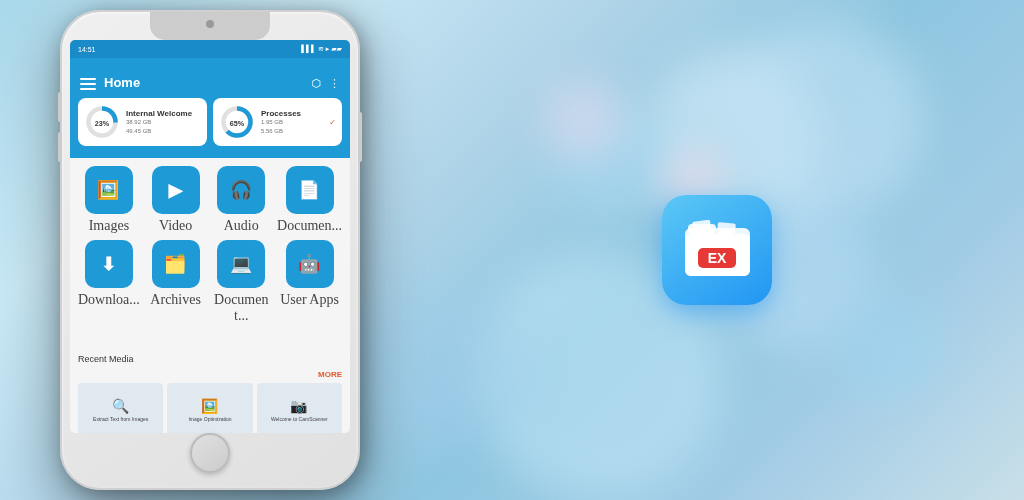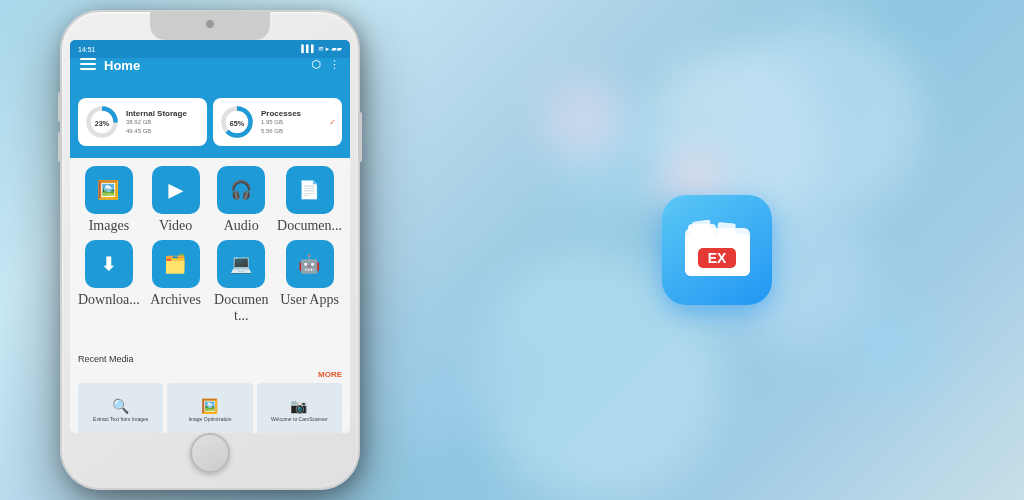--- a/index.html
+++ b/index.html
@@ -119,21 +119,21 @@
       padding: 0 8px;
       font-size: 7px;
       color: white;
     }
 
     
     .app-bar {
       background: #1e9ad6;
       height: 32px;
       display: flex;
-      align-items: flex-start;
+      align-items: flex-end;
       padding: 0 10px;
       gap: 8px;
     }
 
     .hamburger-icon {
       width: 16px;
       height: 12px;
       display: flex;
       flex-direction: column;
       justify-content: space-between;
@@ -455,21 +455,21 @@
 
         <div class="storage-section">
 
           <div class="storage-card">
             <svg class="donut-chart" viewBox="0 0 40 40">
               <circle cx="20" cy="20" r="15" fill="none" stroke="#e0e0e0" stroke-width="5"></circle>
               <circle cx="20" cy="20" r="15" fill="none" stroke="#1e9ad6" stroke-width="5" stroke-dasharray="24 70" stroke-dashoffset="0" transform="rotate(-90 20 20)"></circle>
               <text x="20" y="24" text-anchor="middle" font-size="8" fill="#333" font-weight="bold">23%</text>
             </svg>
             <div class="storage-info">
-              <div class="storage-title">Internal Storage</div>
+              <div class="storage-title">Internal Welcome</div>
               <div class="storage-sub">38.92 GB</div>
               <div class="storage-sub">49.45 GB</div>
             </div>
           </div>
 
           <div class="storage-card">
             <svg class="donut-chart" viewBox="0 0 40 40">
               <circle cx="20" cy="20" r="15" fill="none" stroke="#e0e0e0" stroke-width="5"></circle>
               <circle cx="20" cy="20" r="15" fill="none" stroke="#1e9ad6" stroke-width="5" stroke-dasharray="59 35" stroke-dashoffset="0" transform="rotate(-90 20 20)"></circle>
               <text x="20" y="24" text-anchor="middle" font-size="8" fill="#333" font-weight="bold">65%</text>

